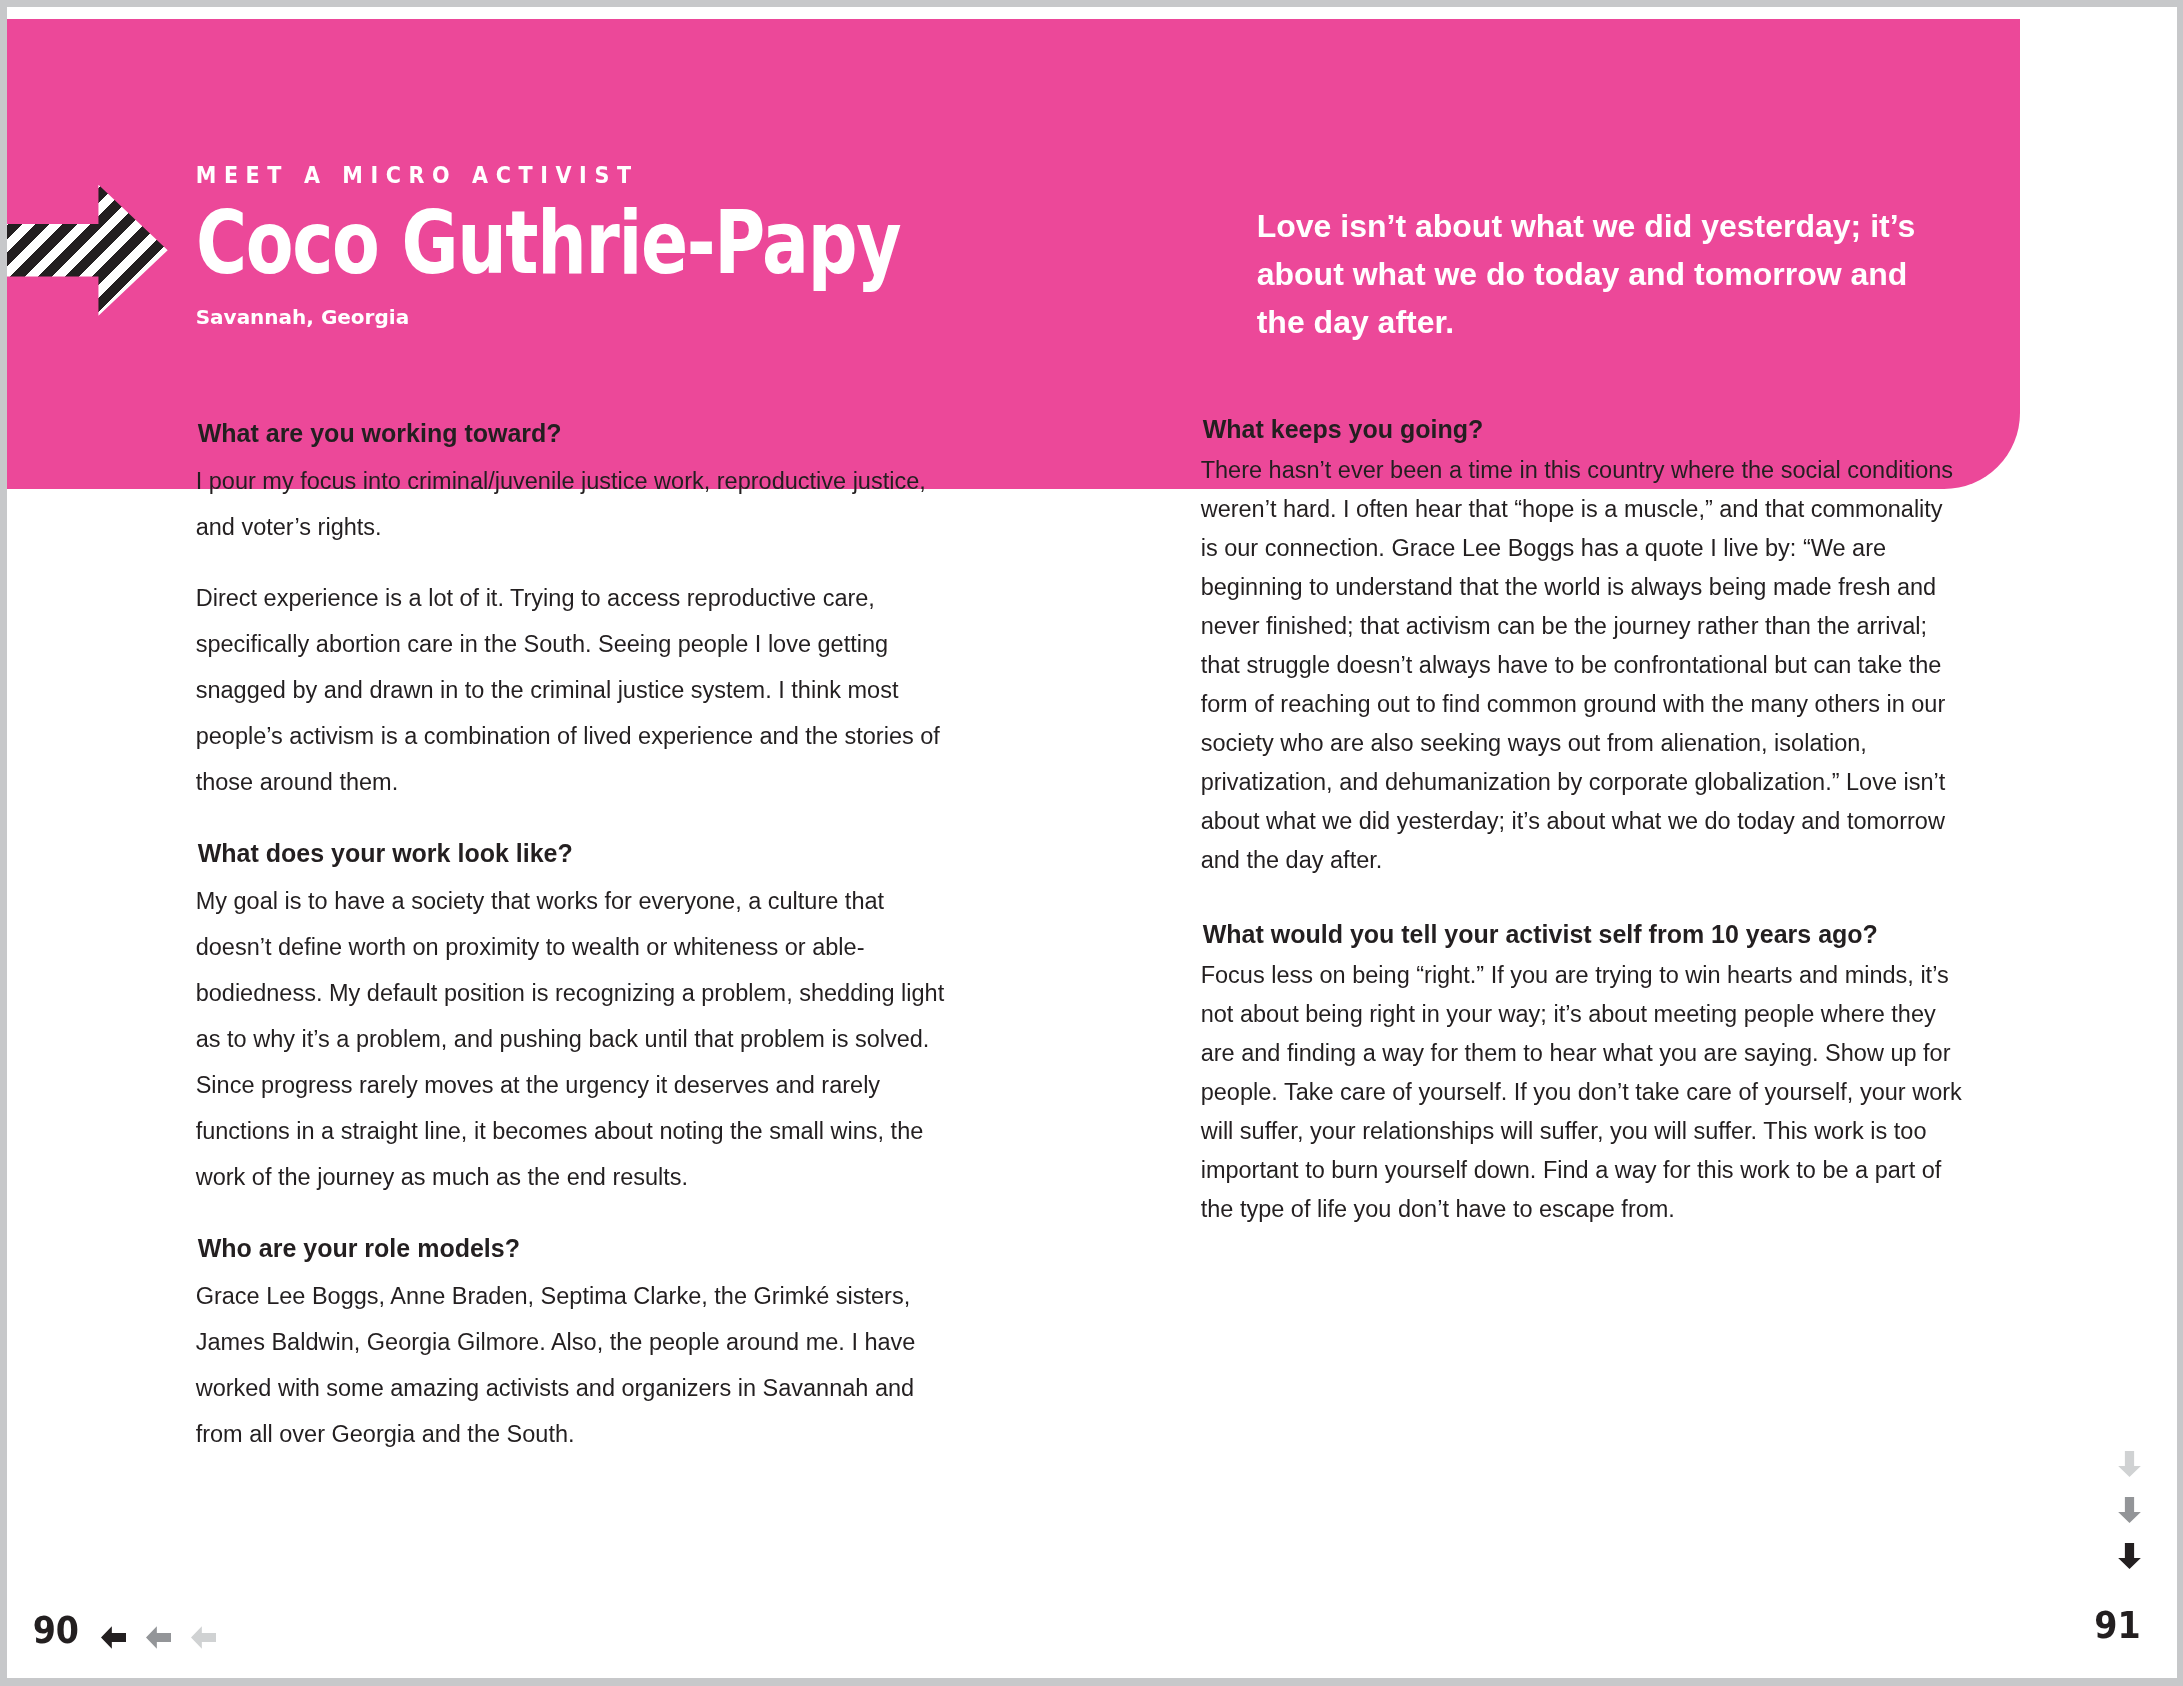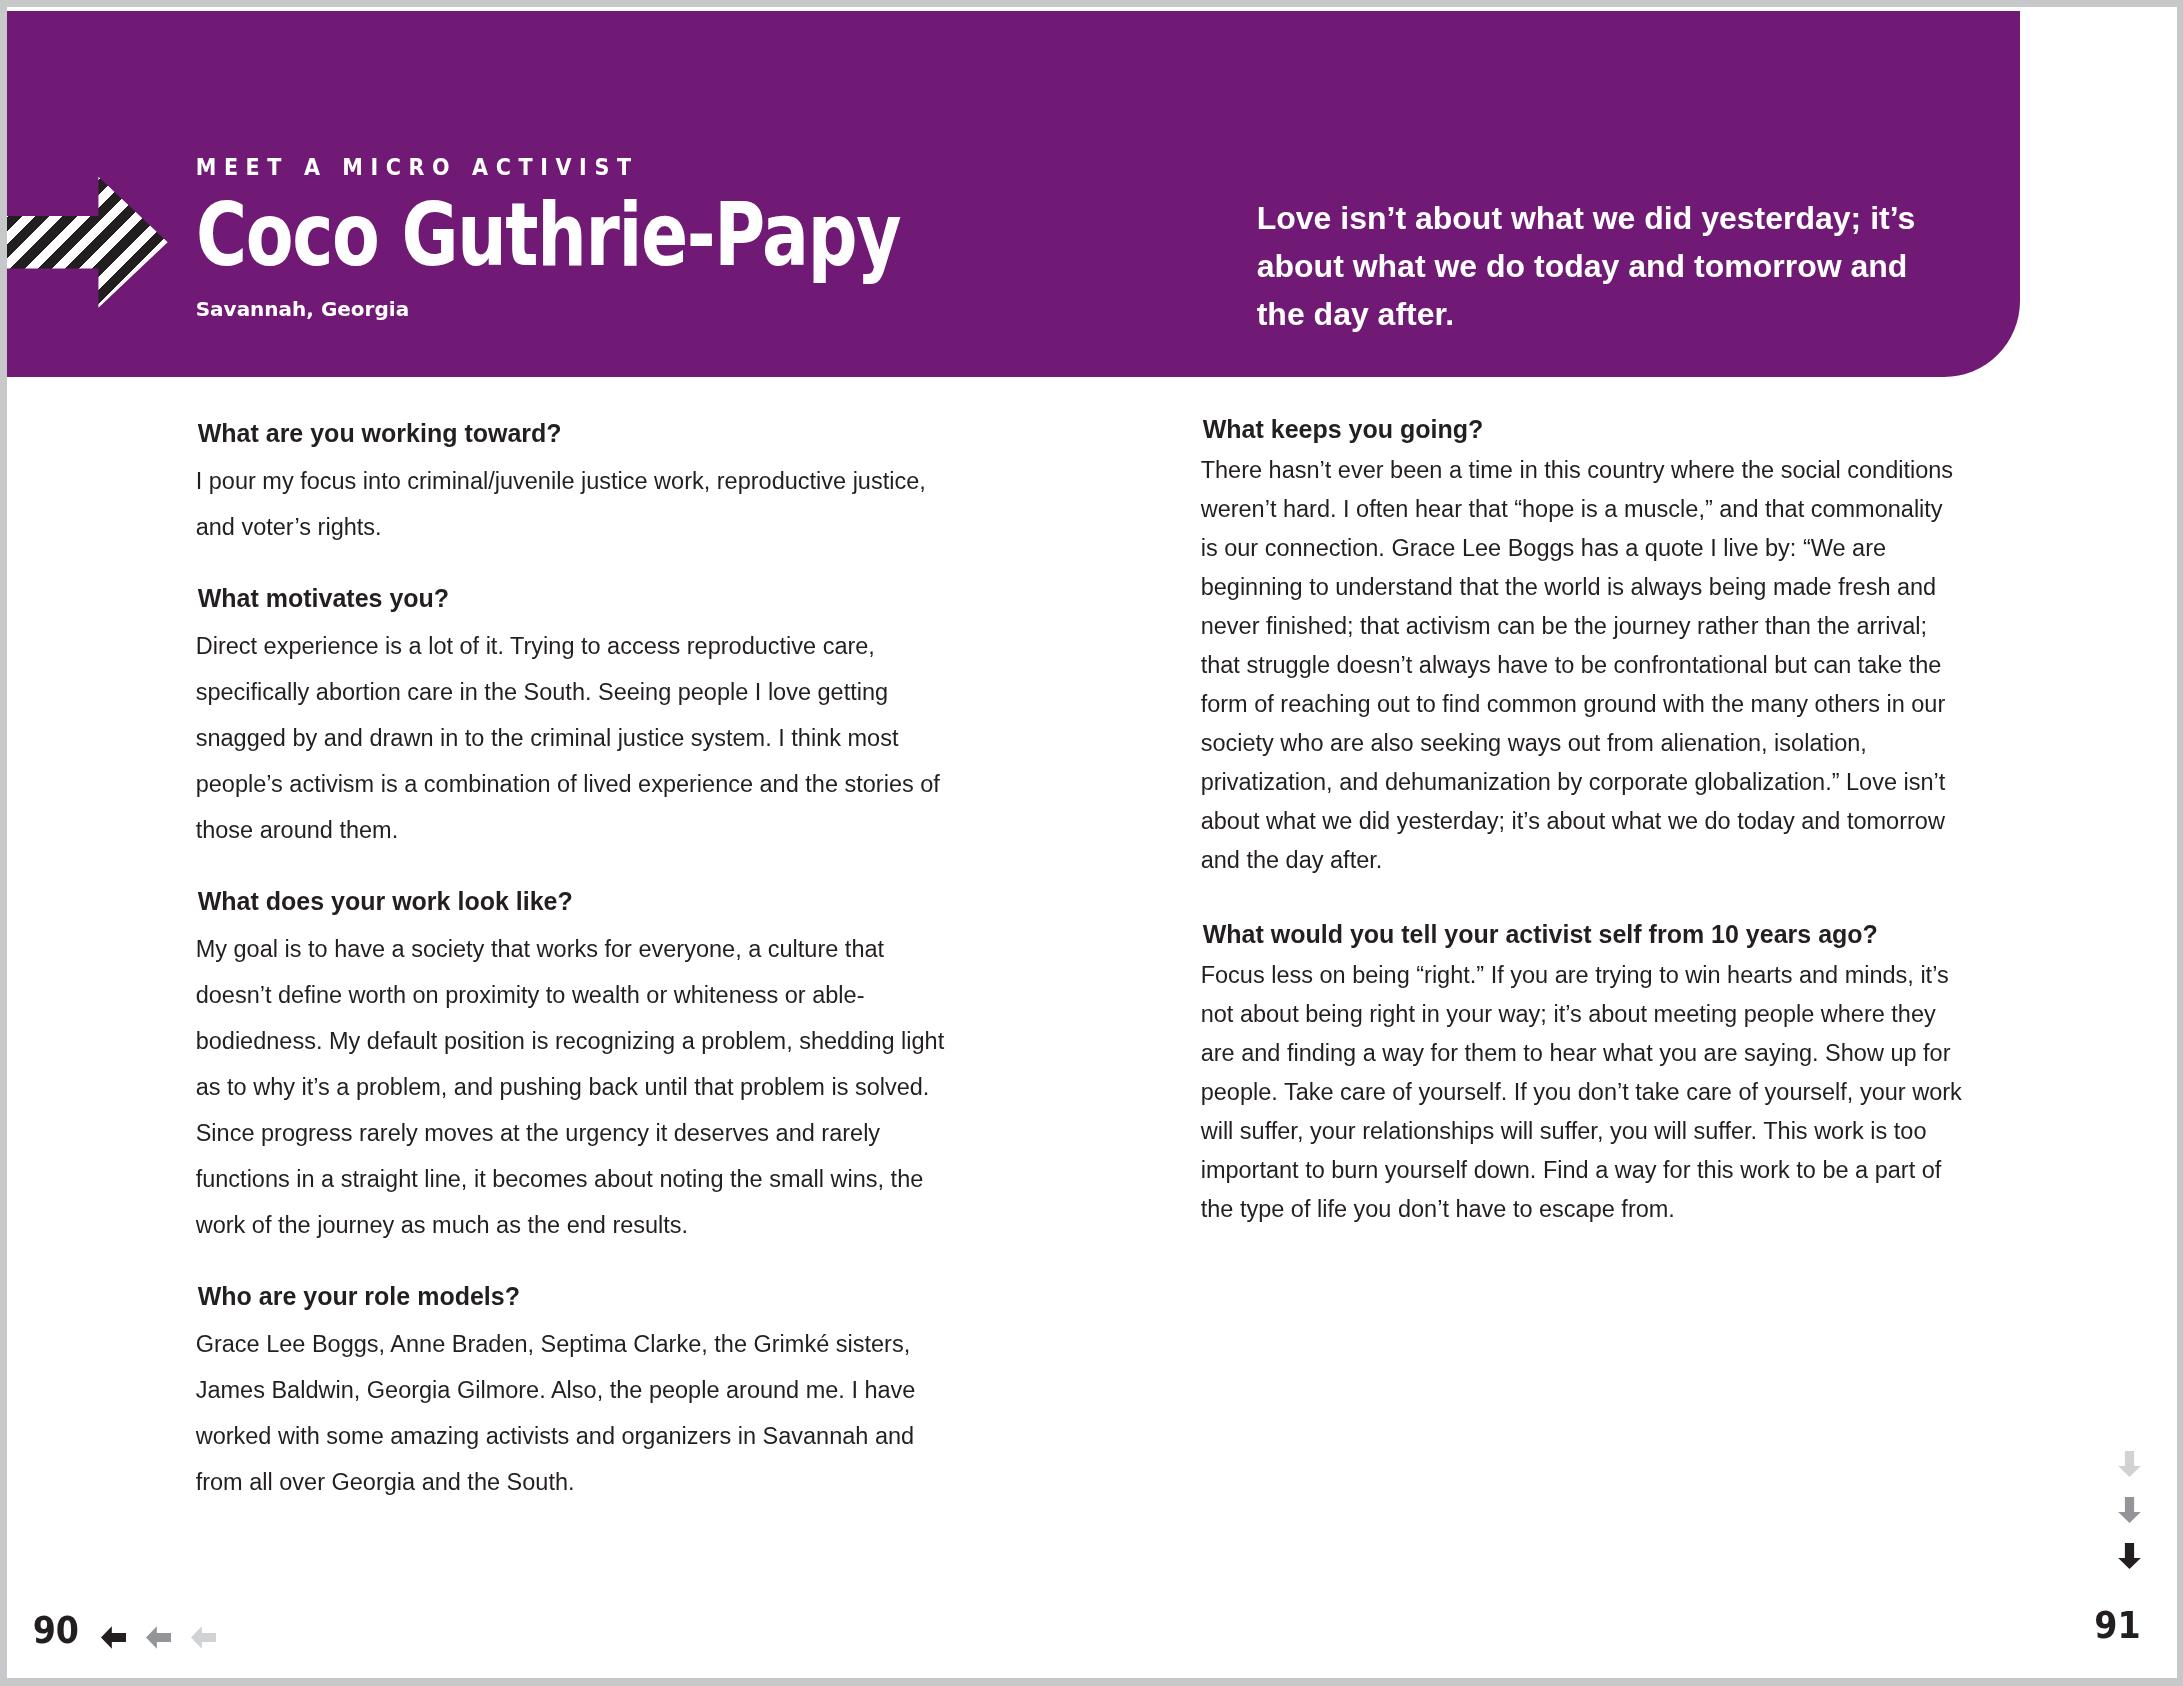--- a/index.html
+++ b/index.html
@@ -14,23 +14,23 @@
   .page {
     position: absolute;
     left: 6.7px; top: 6.7px;
     width: 2170px; height: 1671px;
     background: #ffffff;
     overflow: hidden;
   }
   
   .masthead {
     position: absolute;
-    left: 0; top: 4px;
-    width: 2013px; height: 366px;
-    background: #701a75;
+    left: 0; top: 12px;
+    width: 2013px; height: 470px;
+    background: #ec4899;
     border-bottom-right-radius: 76px;
   }
   .arrow-stripes {
     position: absolute;
     left: 0; top: 166px;
     width: 161px; height: 131px;
     background: repeating-linear-gradient(135deg, #ffffff 0 9.2px, #231f20 9.2px 19.3px);
     clip-path: polygon(0 30%, 57% 30%, 57% 0, 100% 50%, 57% 100%, 57% 70%, 0 70%);
   }
   .kicker {
@@ -140,21 +140,20 @@
       <div class="pull-quote">Love isn’t about what we did yesterday; it’s about what we do today and tomorrow and the day after.</div>
     </header>
 
     <main>
       <section class="col col-left">
         <div class="qa">
           <h2>What are you working toward?</h2>
           <p>I pour my focus into criminal/juvenile justice work, reproductive justice, and voter’s rights.</p>
         </div>
         <div class="qa">
-          <h2>What motivates you?</h2>
           <p>Direct experience is a lot of it. Trying to access reproductive care, specifically abortion care in the South. Seeing people I love getting snagged by and drawn in to the criminal justice system. I think most people’s activism is a combination of lived experience and the stories of those around them.</p>
         </div>
         <div class="qa">
           <h2>What does your work look like?</h2>
           <p>My goal is to have a society that works for everyone, a culture that doesn’t define worth on proximity to wealth or whiteness or able-bodiedness. My default position is recognizing a problem, shedding light as to why it’s a problem, and pushing back until that problem is solved. Since progress rarely moves at the urgency it deserves and rarely functions in a straight line, it becomes about noting the small wins, the work of the journey as much as the end results.</p>
         </div>
         <div class="qa">
           <h2>Who are your role models?</h2>
           <p>Grace Lee Boggs, Anne Braden, Septima Clarke, the Grimké sisters, James Baldwin, Georgia Gilmore. Also, the people around me. I have worked with some amazing activists and organizers in Savannah and from all over Georgia and the South.</p>
         </div>

